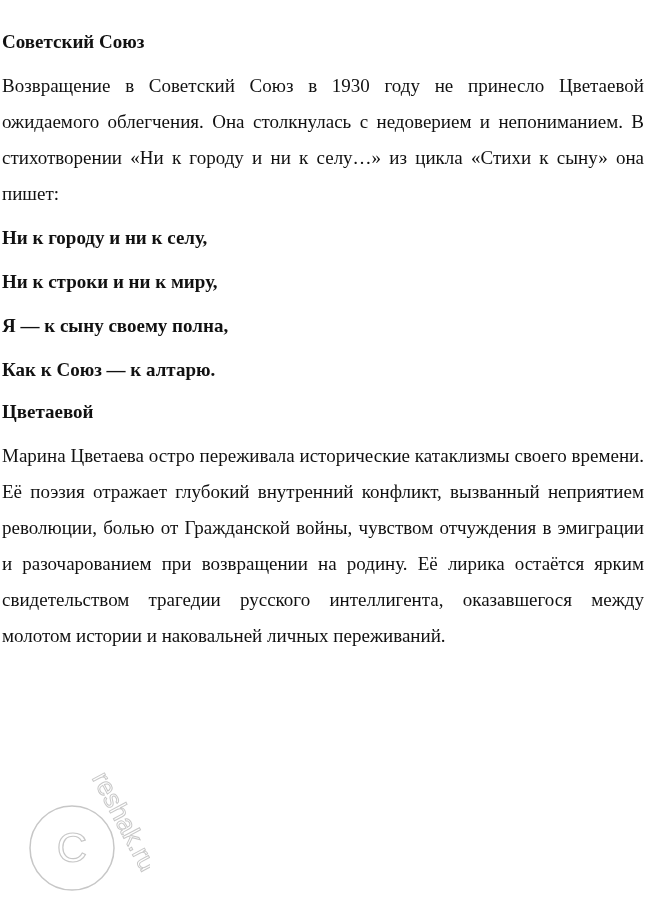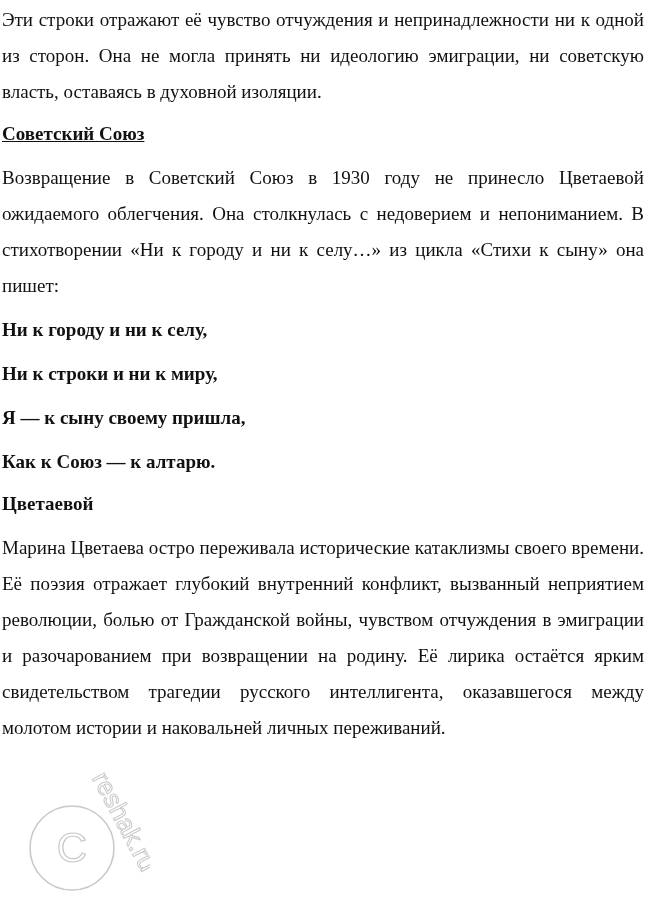--- a/index.html
+++ b/index.html
@@ -47,30 +47,29 @@
       width: 130px;
       height: 130px;
       pointer-events: none;
       opacity: 0.55;
     }
   </style>
 </head>
 <body>
 
 <div class="page">
-  <p class="p" style="margin-top:2px;">Эти строки отражают её чувство отчуждения и непринадлежности ни к одной из сторон. Она не могла принять ни идеологию эмиграции, ни советскую власть, оставаясь в духовной изоляции.</p>
 
-  <h2 class="h" style="margin-top:6px;text-decoration:underline;">Советский Союз</h2>
+  <h2 class="h" style="margin-top:24px;">Советский Союз</h2>
 
   <p class="p" style="margin-top:8px;">Возвращение в Советский Союз в 1930 году не принесло Цветаевой ожидаемого облегчения. Она столкнулась с недоверием и непониманием. В стихотворении «Ни к городу и ни к селу…» из цикла «Стихи к сыну» она пишет:</p>
 
   <div class="verse-block" style="margin-top:8px;">
     <p class="verse" style="margin-bottom:8px;">Ни к городу и ни к селу,</p>
     <p class="verse" style="margin-bottom:8px;">Ни к строки и ни к миру,</p>
-    <p class="verse" style="margin-bottom:8px;">Я — к сыну своему пришла,</p>
+    <p class="verse" style="margin-bottom:8px;">Я — к сыну своему полна,</p>
     <p class="verse">Как к Союз — к алтарю.</p>
   </div>
 
 
   <h2 class="h" style="margin-top:6px;">Цветаевой</h2>
 
   <p class="p" style="margin-top:8px;">Марина Цветаева остро переживала исторические катаклизмы своего времени. Её поэзия отражает глубокий внутренний конфликт, вызванный неприятием революции, болью от Гражданской войны, чувством отчуждения в эмиграции и разочарованием при возвращении на родину. Её лирика остаётся ярким свидетельством трагедии русского интеллигента, оказавшегося между молотом истории и наковальней личных переживаний.</p>
 </div>
 
 <div class="watermark">

